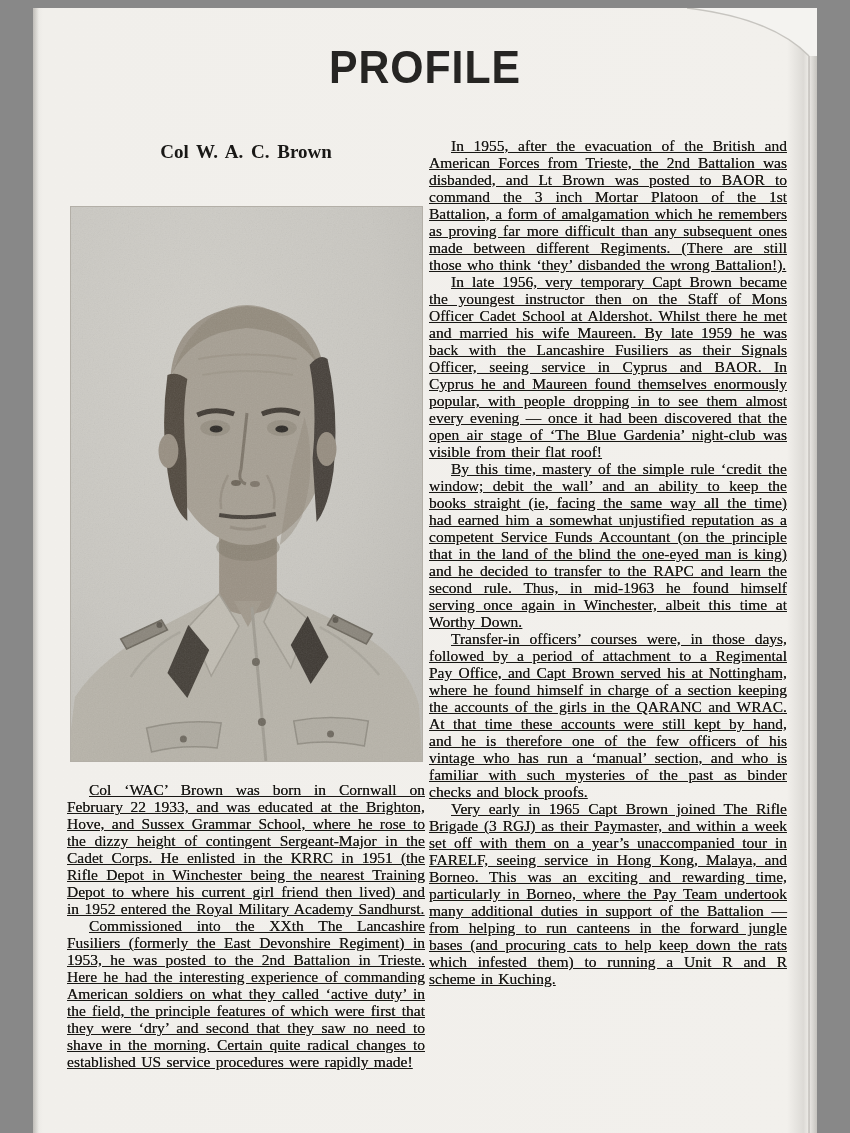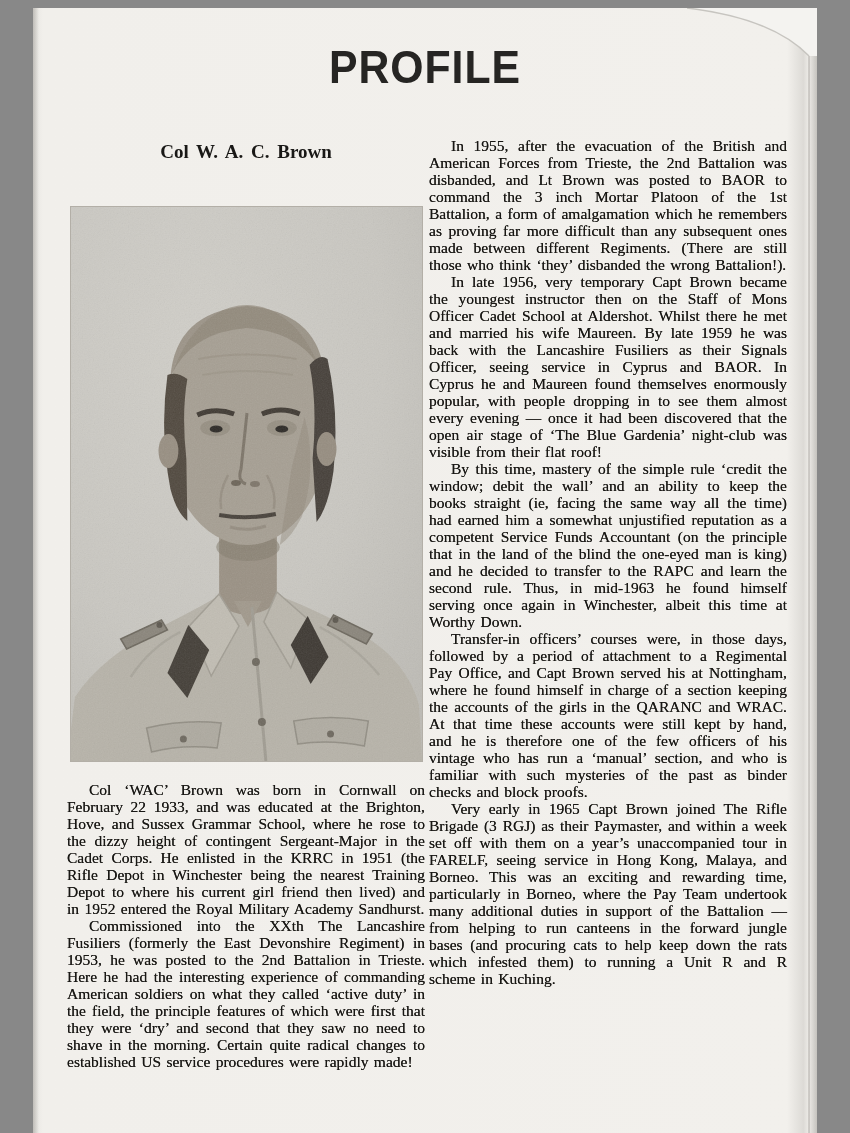--- a/index.html
+++ b/index.html
@@ -69,20 +69,21 @@
   .body-text p {
     margin:0;
     font-size:15.5px;
     line-height:17px;
     text-align:justify;
     text-indent:22px;
     word-spacing:1.5px;
     hyphens:none;
     color:#181714;
     text-shadow:0 0 0.3px rgba(22,20,17,0.85);
+    text-decoration:underline;
   }
   .left-body { margin-top:19px; }
 
   .page-number {
     position:absolute;
     left:410px; top:1121px;
     font-size:17px;
     letter-spacing:2px;
     color:#918f8b;
   }

